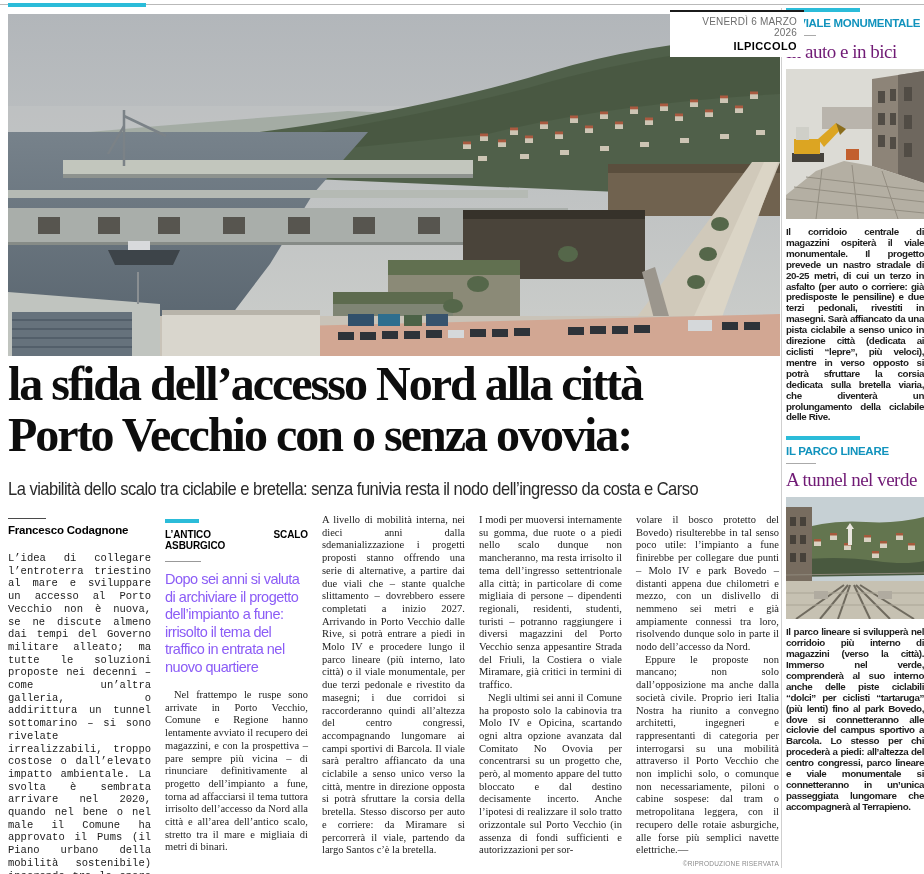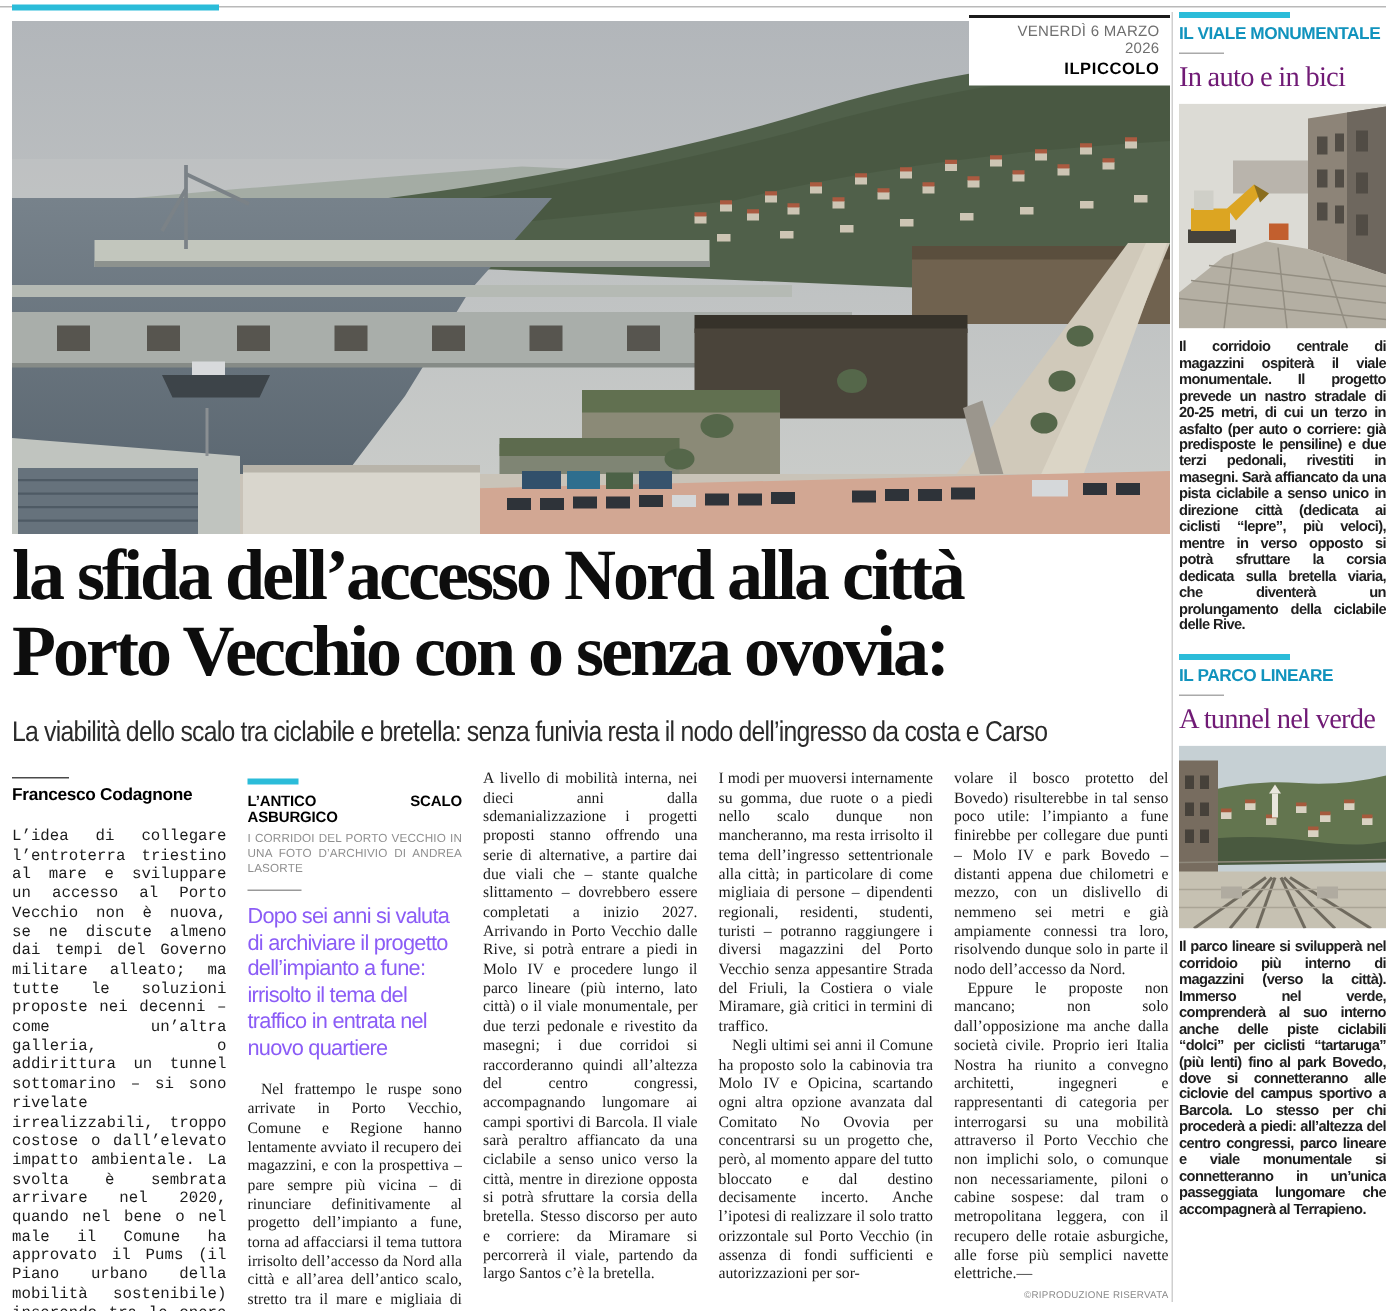--- a/index.html
+++ b/index.html
@@ -6,21 +6,21 @@
   .page{position:relative;width:924px;height:874px;background:#fff;overflow:hidden;
         font-family:"Liberation Serif",serif;}
   .rule-top{position:absolute;left:0;top:4px;width:924px;height:1px;background:#b9b9b9;}
   .accent-top{position:absolute;left:8px;top:3px;width:138px;height:4px;background:#2bbcd9;}
 
   
   .main-photo{position:absolute;left:8px;top:14px;width:772px;height:342px;overflow:hidden;}
   .main-photo svg{display:block;width:100%;height:100%;}
 
   
-  .datebox{position:absolute;left:646px;top:10px;width:134px;box-sizing:border-box;
+  .datebox{position:absolute;left:670px;top:10px;width:134px;box-sizing:border-box;
            background:#fff;border-top:2px solid #1b1b1b;padding:4px 7px 5px;text-align:right;z-index:3;}
   .datebox .date{font:10px "Liberation Sans",sans-serif;color:#6e6e6e;letter-spacing:0.2px;}
   .datebox .paper{font:700 11px "Liberation Sans",sans-serif;color:#000;letter-spacing:0.4px;margin-top:2px;}
 
   
   .headline{position:absolute;left:8px;top:358px;width:772px;color:#0d0d0d;}
   .headline .hl{font:700 48px/51px "Liberation Serif",serif;letter-spacing:-2px;white-space:nowrap;}
 
   .subhead{position:absolute;left:8px;top:478px;width:772px;white-space:nowrap;
            transform:scaleX(0.87);transform-origin:left center;
@@ -252,21 +252,20 @@
 
     <div class="col">
       <div class="byline-rule"></div>
       <div class="byline">Francesco Codagnone</div>
       <p class="after-byline">L’idea di collegare l’entroterra triestino al mare e sviluppare un accesso al Porto Vecchio non è nuova, se ne discute almeno dai tempi del Governo militare alleato; ma tutte le soluzioni proposte nei decenni – come un’altra galleria, o addirittura un tunnel sottomarino – si sono rivelate irrealizzabili, troppo costose o dall’elevato impatto ambientale. La svolta è sembrata arrivare nel 2020, quando nel bene o nel male il Comune ha approvato il Pums (il Piano urbano della mobilità sostenibile) inserendo tra le opere strategiche quella della cabinovia metropolitana tra centro e Carso con fermata intermedia al Magazzino 26, dando tuttavia inizio a sei anni di contestazioni attorno a un progetto ancora oggi privo di fondi certi e autorizzazioni ambientali.</p>
     </div>
 
     <div class="col">
       <div class="cap-bar"></div>
       <div class="cap-kicker">L’ANTICO SCALO ASBURGICO</div>
-      <div class="cap-text">I CORRIDOI DEL PORTO VECCHIO IN UNA FOTO D’ARCHIVIO DI ANDREA LASORTE</div>
       <div class="mini-rule"></div>
       <div class="pullquote">Dopo sei anni si valuta di archiviare il progetto dell’impianto a fune: irrisolto il tema del traffico in entrata nel nuovo quartiere</div>
       <p class="indent after-quote">Nel frattempo le ruspe sono arrivate in Porto Vecchio, Comune e Regione hanno lentamente avviato il recupero dei magazzini, e con la prospettiva – pare sempre più vicina – di rinunciare definitivamente al progetto dell’impianto a fune, torna ad affacciarsi il tema tuttora irrisolto dell’accesso da Nord alla città e all’area dell’antico scalo, stretto tra il mare e migliaia di metri di binari.</p>
     </div>
 
     <div class="col">
       <p>A livello di mobilità interna, nei dieci anni dalla sdemanializzazione i progetti proposti stanno offrendo una serie di alternative, a partire dai due viali che – stante qualche slittamento – dovrebbero essere completati a inizio 2027. Arrivando in Porto Vecchio dalle Rive, si potrà entrare a piedi in Molo IV e procedere lungo il parco lineare (più interno, lato città) o il viale monumentale, per due terzi pedonale e rivestito da masegni; i due corridoi si raccorderanno quindi all’altezza del centro congressi, accompagnando lungomare ai campi sportivi di Barcola. Il viale sarà peraltro affiancato da una ciclabile a senso unico verso la città, mentre in direzione opposta si potrà sfruttare la corsia della bretella. Stesso discorso per auto e corriere: da Miramare si percorrerà il viale, partendo da largo Santos c’è la bretella.</p>
     </div>
 
     <div class="col">

